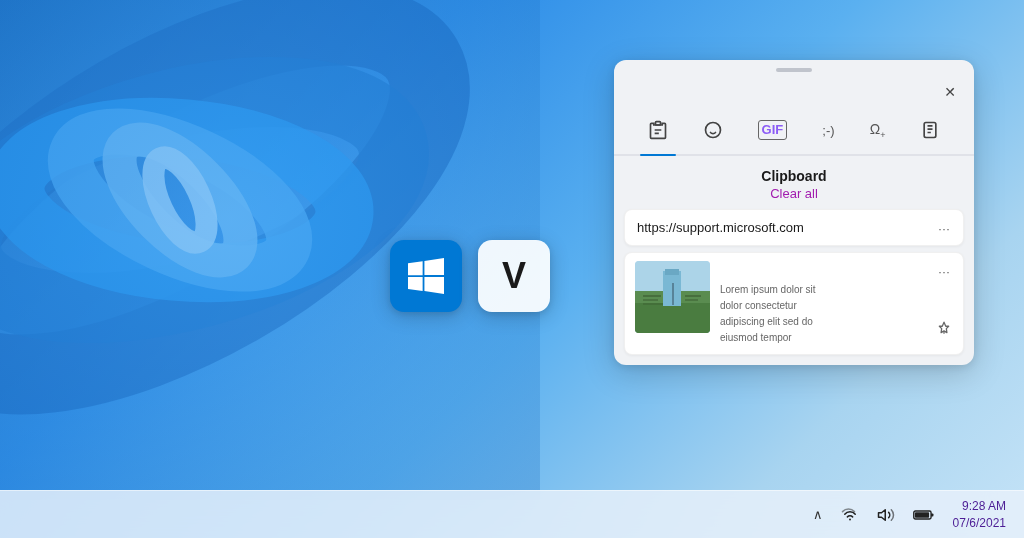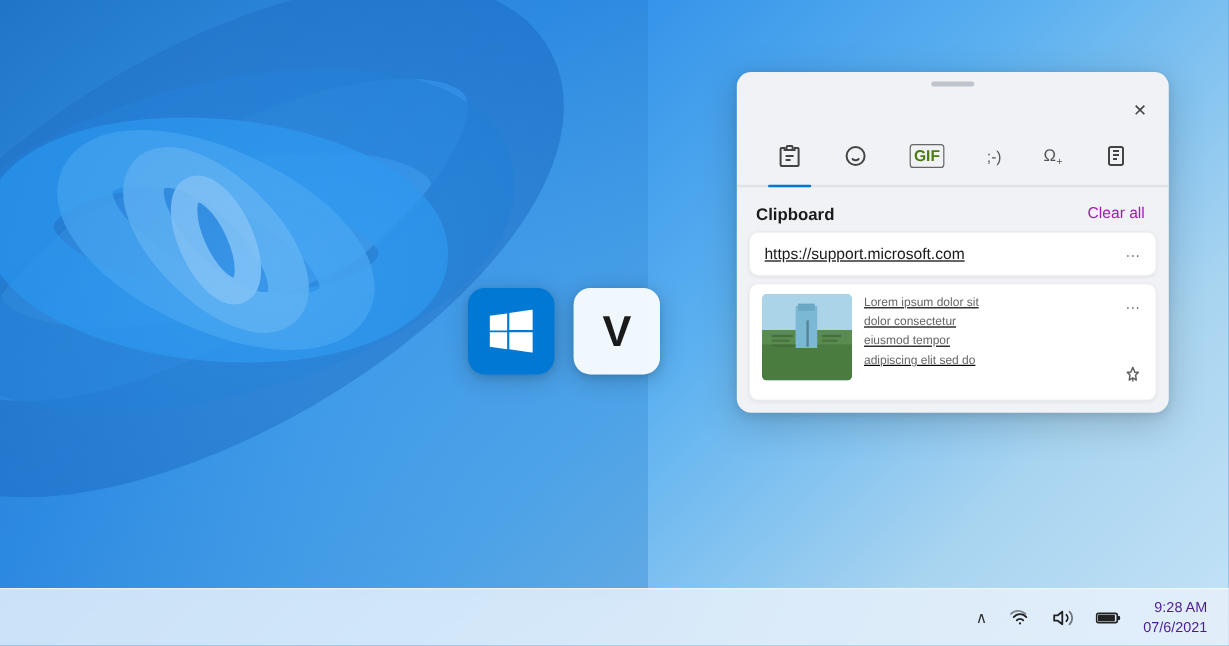--- a/index.html
+++ b/index.html
@@ -178,20 +178,21 @@
       height: 2px;
       background: #0078d4;
       border-radius: 1px;
     }
 
     .clipboard-section {
       padding: 12px 16px 6px;
       display: flex;
       align-items: center;
       justify-content: space-between;
+      flex-direction: column;
     }
 
     .section-title {
       font-size: 14px;
       font-weight: 600;
       color: #1a1a1a;
     }
 
     .clear-all-btn {
       font-size: 13px;
@@ -200,21 +201,20 @@
       padding: 2px 4px;
       border-radius: 4px;
     }
 
     
     .clipboard-items {
       padding: 0 10px 10px;
       display: flex;
       flex-direction: column;
       gap: 6px;
-      text-decoration: underline;
     }
 
     .clip-item {
       background: white;
       border-radius: 8px;
       padding: 10px 12px;
       position: relative;
       border: 1px solid rgba(0,0,0,0.06);
       box-shadow: 0 1px 3px rgba(0,0,0,0.05);
       cursor: pointer;
@@ -322,21 +322,21 @@
       </svg>
     </div>
     <div class="cat-tab" title="Emoji">
       <svg width="20" height="20" viewBox="0 0 24 24" fill="none" stroke="#444" stroke-width="2">
         <circle cx="12" cy="12" r="9"></circle>
         <path d="M9 9h.01M15 9h.01"></path>
         <path d="M9 15a4 4 0 006 0" stroke-linecap="round"></path>
       </svg>
     </div>
     <div class="cat-tab" title="GIF">
-      <span style="font-size:13px;font-weight:700;color:#4d7c0f;border:1.5px solid #666;padding:1px 3px;border-radius:3px;line-height:1.2">GIF</span>
+      <span style="font-size:13px;font-weight:700;color:#8b5cf6;border:1.5px solid #666;padding:1px 3px;border-radius:3px;line-height:1.2">GIF</span>
     </div>
     <div class="cat-tab" title="Kaomoji">
       <span style="font-size:13px;color:#555;font-weight:500">;-)</span>
     </div>
     <div class="cat-tab" title="Symbols">
       <span style="font-size:14px;color:#555;font-weight:500">Ω<sub style="font-size:9px">+</sub></span>
     </div>
     <div class="cat-tab" title="Clipboard History">
       <svg width="20" height="20" viewBox="0 0 24 24" fill="none" stroke="#444" stroke-width="2">
         <rect x="5" y="3" width="14" height="18" rx="2"></rect>
@@ -382,26 +382,26 @@
             <rect x="37" y="22" width="2" height="22" fill="#4a6c80" opacity="0.7"></rect>
 
             <rect x="8" y="34" width="18" height="2" fill="#3a5c30" opacity="0.6"></rect>
             <rect x="8" y="38" width="15" height="2" fill="#3a5c30" opacity="0.5"></rect>
             <rect x="8" y="42" width="20" height="2" fill="#3a5c30" opacity="0.4"></rect>
             <rect x="50" y="34" width="16" height="2" fill="#3a5c30" opacity="0.6"></rect>
             <rect x="50" y="38" width="13" height="2" fill="#3a5c30" opacity="0.5"></rect>
           </svg>
         </div>
 
-        <div style="flex:1;">
+        <div style="flex:1;margin-top:21px;">
           <div style="font-size:10px;color:#666;line-height:1.6;">
             <div>Lorem ipsum dolor sit</div>
             <div>dolor consectetur</div>
+            <div>adipiscing elit sed do</div>
             <div>eiusmod tempor</div>
-            <div>adipiscing elit sed do</div>
           </div>
         </div>
       </div>
       <div class="clip-item-actions">
         <div class="clip-action-btn">
           <span>···</span>
         </div>
         <div class="clip-action-btn" style="margin-top:30px;">
           <svg width="14" height="14" viewBox="0 0 24 24" fill="none" stroke="#666" stroke-width="2.2">
             <path d="M12 2l3 7h5l-4 4 1 7-5-3-5 3 1-7L4 9h5z" stroke-linejoin="round"></path>

